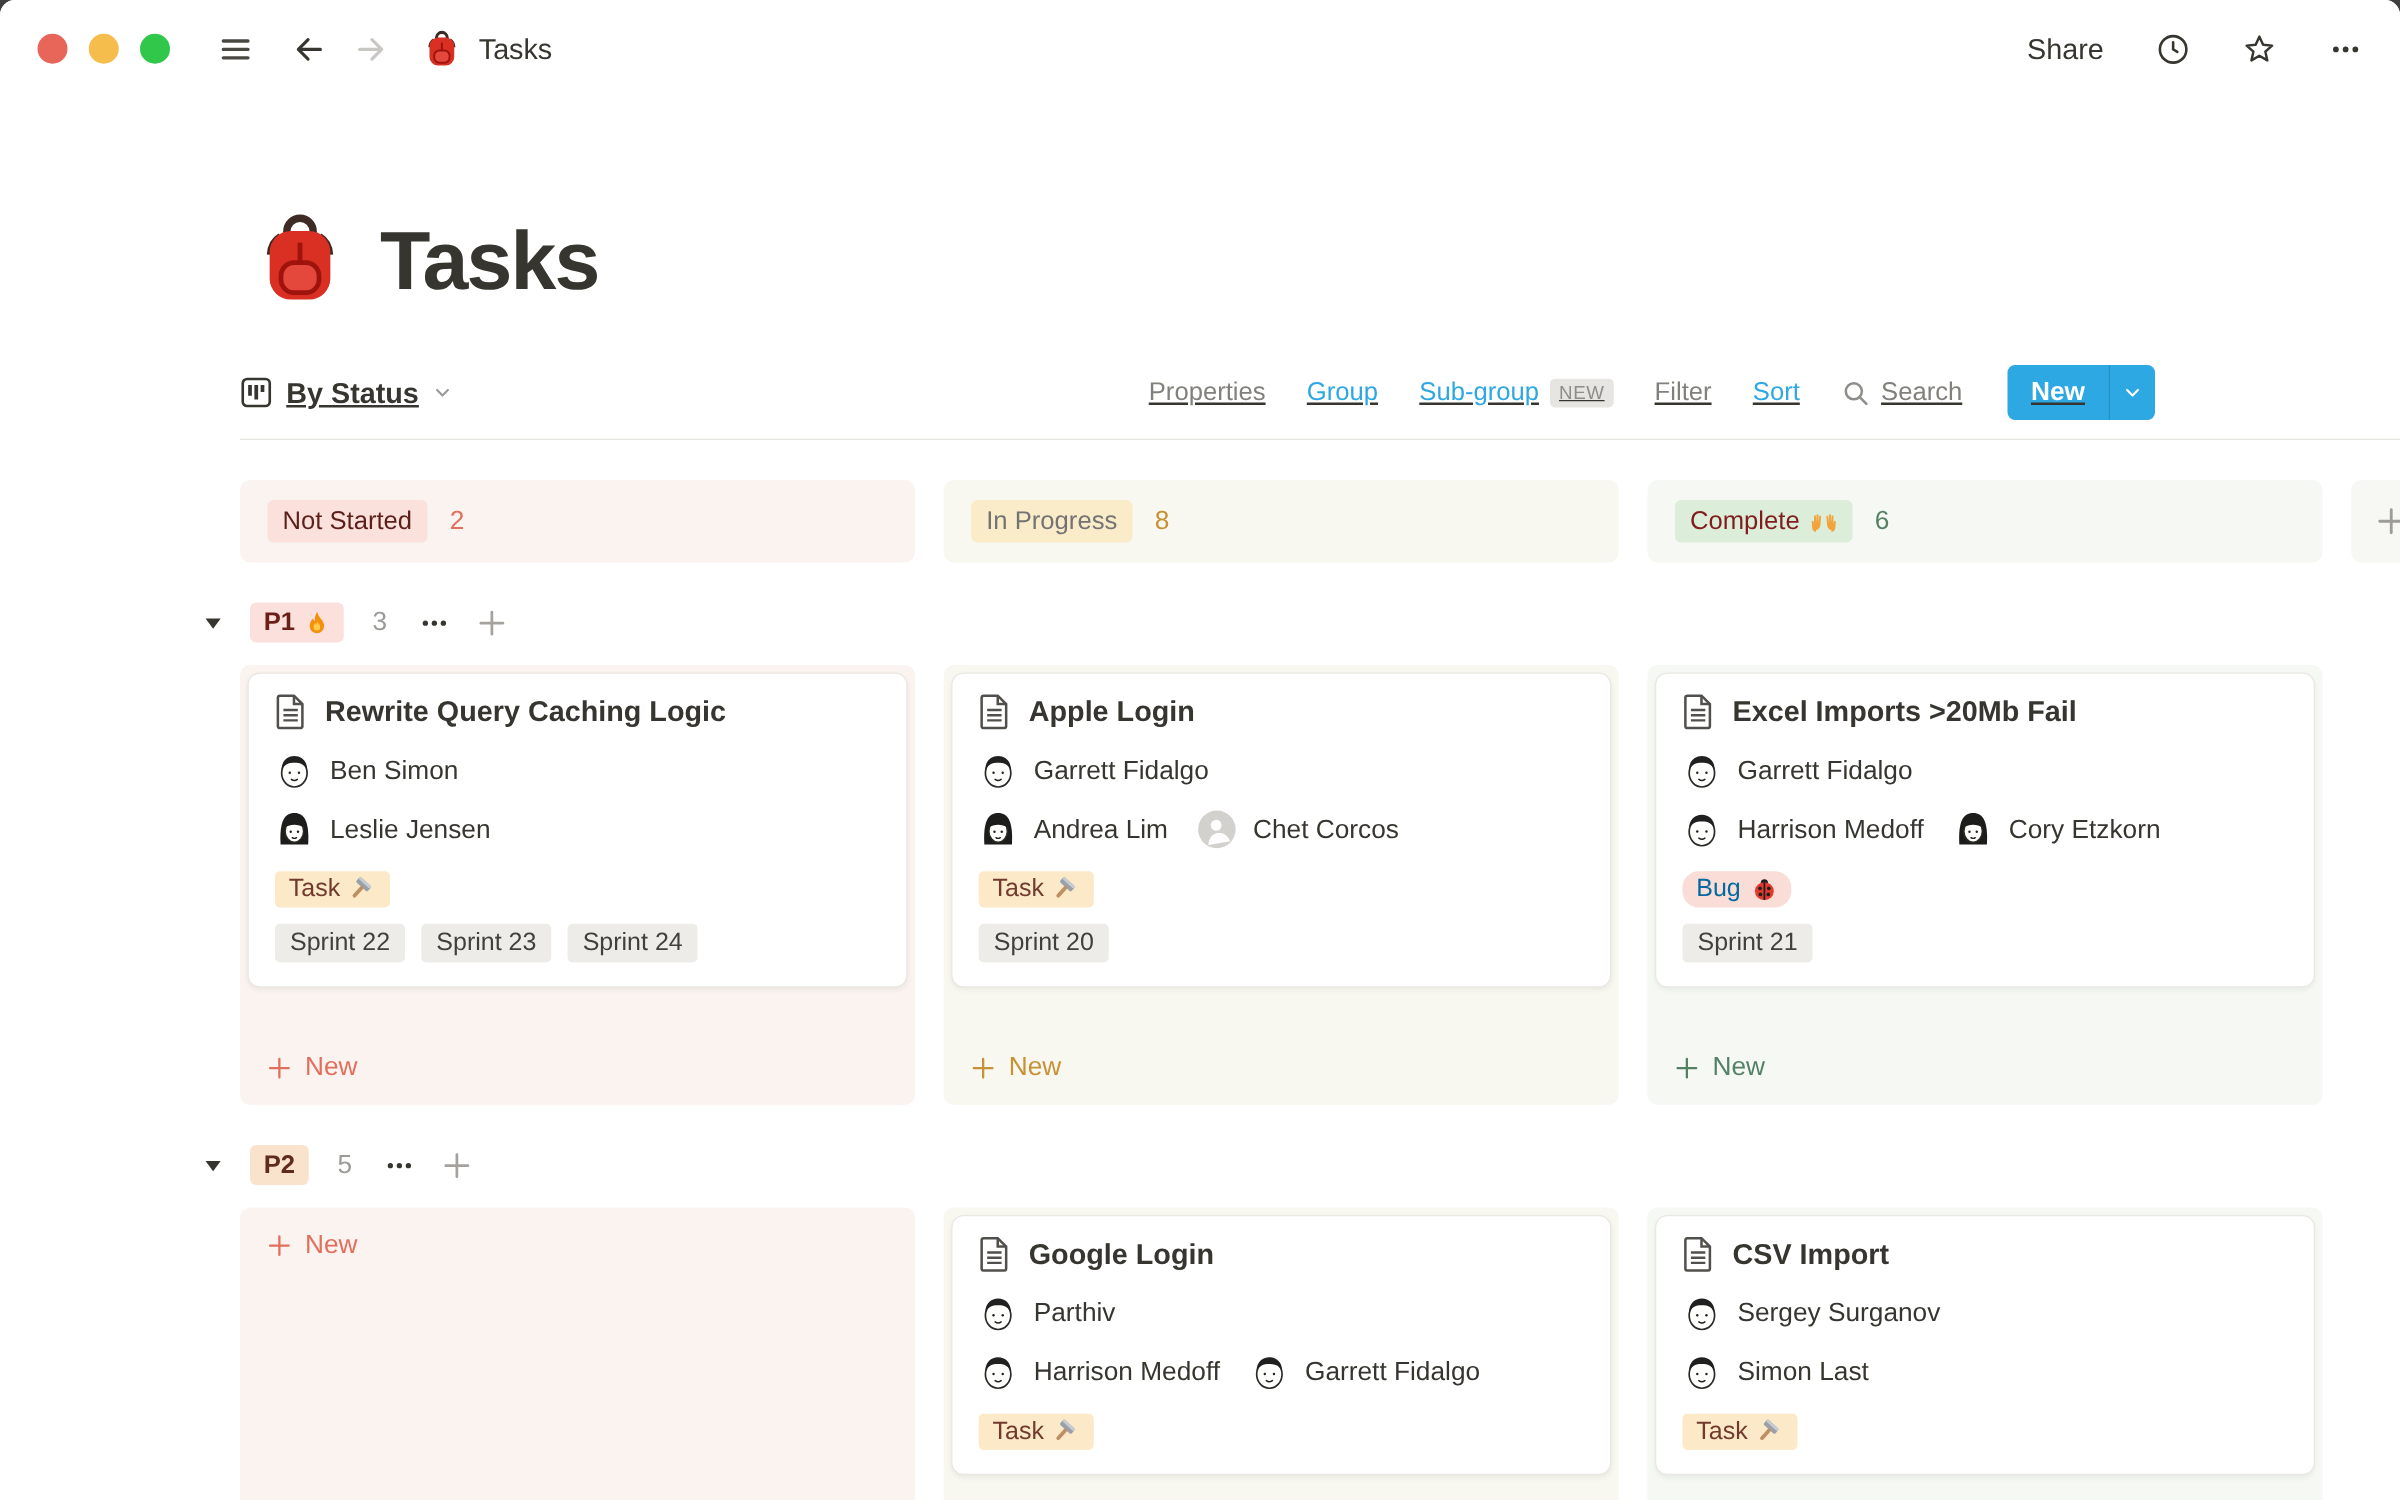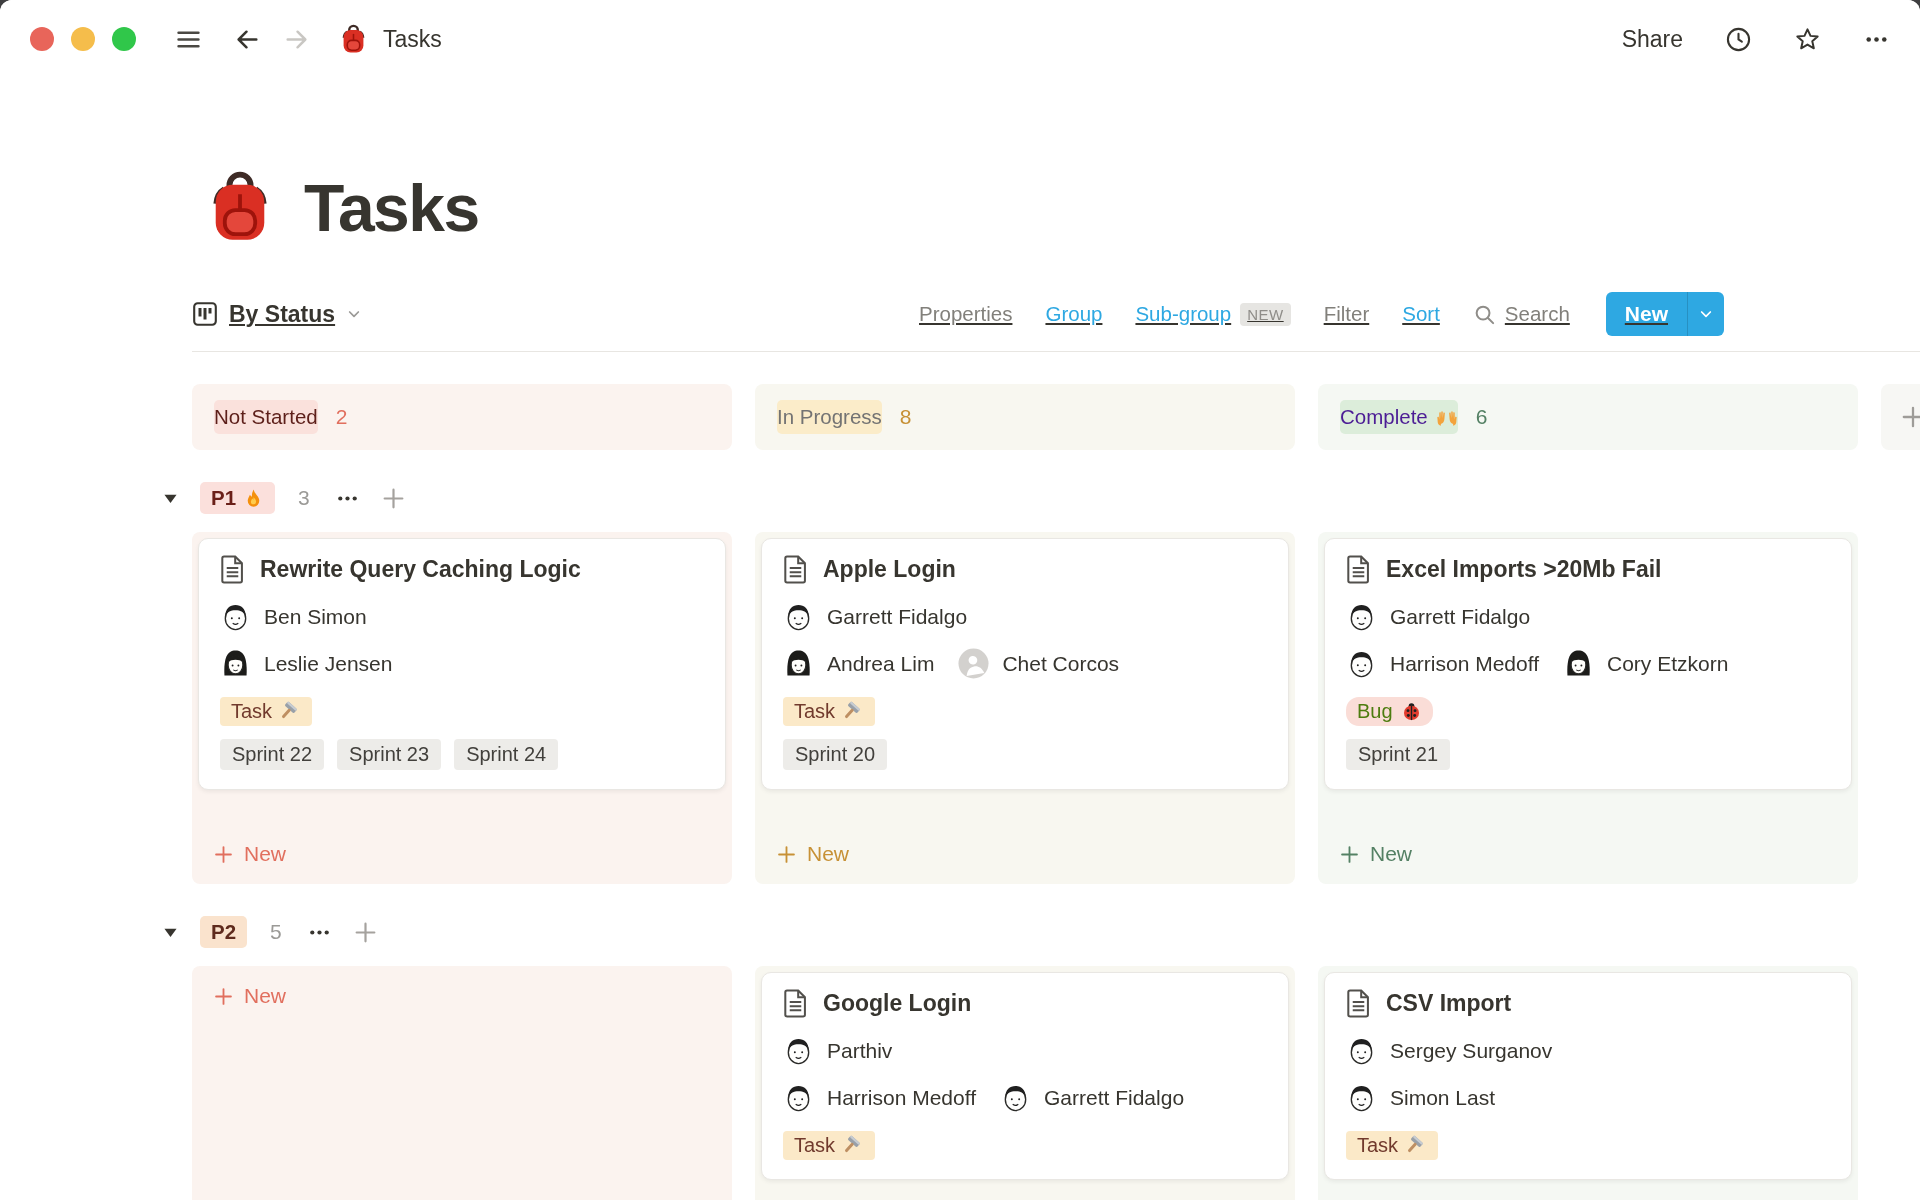--- a/index.html
+++ b/index.html
@@ -46,21 +46,21 @@
             border-left:1px solid rgba(0,0,0,.14);}
   .new-chev .ic{width:16px;height:16px;color:#fff;}
   .divider{margin-left:192px;width:1728px;border-top:1px solid #E8E6E2;margin-top:13px;}
 
   
   .board{margin:32px 0 0 192px;width:1728px;}
   .col-headers{display:flex;gap:23px;}
   .col-header{width:540px;height:66px;border-radius:8px;display:flex;align-items:center;
               padding-left:22px;box-sizing:border-box;flex:none;}
   .status-pill{display:inline-flex;align-items:center;font-size:20.5px;font-weight:500;
-               padding:5px 0;border-radius:5px;cursor:pointer;justify-content:center;}
+               padding:5px 12px;border-radius:5px;cursor:pointer;justify-content:center;}
   .pill-ic{width:22px;height:22px;margin-left:8px;}
   .col-count{margin-left:18px;font-size:21px;}
   .add-col{width:64px;height:66px;border-radius:8px;background:#F7F7F4;display:flex;flex:none;
            align-items:center;justify-content:center;cursor:pointer;color:#9E9C98;}
   .add-col .ic{width:26px;height:26px;}
 
   .group-header{display:flex;align-items:center;margin:26px 0 0 -30px;height:44px;}
   .toggle{width:17px;height:17px;cursor:pointer;}
   .group-pill{display:inline-flex;align-items:center;font-size:20.5px;font-weight:600;
               padding:4px 11px;border-radius:5px;margin-left:21px;cursor:pointer;}
@@ -229,21 +229,21 @@
           </span>
           <span class="col-count" style="color: rgb(225, 111, 94);">2</span>
         </div>
         <div class="col-header" style="background: rgb(248, 247, 240);">
           <span class="status-pill" style="background: rgb(251, 236, 201); color: #737373;">
             <span>In Progress</span>
           </span>
           <span class="col-count" style="color: rgb(199, 145, 54);">8</span>
         </div>
         <div class="col-header" style="background: rgb(245, 248, 243);">
-          <span class="status-pill" style="background: rgb(220, 237, 218); color: #4c1d95;">
+          <span class="status-pill" style="background: rgb(220, 237, 218); color: #7f1d1d;">
             <span>Complete</span>
             <span class="ic pill-ic">
               <svg viewBox="0 0 28 24">
                 <g fill="#F3A33C">
                   <path d="M6.2 23c-2.4-.4-3.8-2-4-4.4L1.7 12l1.8-.3.6 3.4.1-8.9 1.8-.1.3 7.4.5-8.6 1.8.1v8.6l.9-7.3 1.8.2-.6 8.2c-.2 3.4-1.6 5.6-4.5 6.3z"></path>
                   <path d="M21.8 23c2.4-.4 3.8-2 4-4.4l.5-6.6-1.8-.3-.6 3.4-.1-8.9-1.8-.1-.3 7.4-.5-8.6-1.8.1v8.6l-.9-7.3-1.8.2.6 8.2c.2 3.4 1.6 5.6 4.5 6.3z"></path>
                 </g>
               </svg>
             </span>
           </span>
@@ -469,21 +469,21 @@
                     <ellipse cx="16" cy="17.5" rx="7.6" ry="9.2" fill="#FFFEFB" stroke="#2A2A28" stroke-width="1.2"></ellipse>
                     <path d="M8.5 14.5c1-4.5 3.8-6.7 7.5-6.7s6.5 2.2 7.5 6.7c-2-1.7-4.5-2.4-7.5-2.4s-5.5.7-7.5 2.4z" fill="#1C1C1A"></path>
                     <circle cx="13" cy="18" r="1" fill="#202020"></circle>
                     <circle cx="19" cy="18" r="1" fill="#202020"></circle>
                     <path d="M14.2 22.8c1.2.9 2.4.9 3.6 0" stroke="#202020" stroke-width="1.1" fill="none" stroke-linecap="round"></path>
                   </svg>
                 </span>
                 <span class="person-name">Cory Etzkorn</span>
               </div>
               <div class="tag-row">
-                <span class="tag-pill" style="background: rgb(250, 221, 215); color: #4d7c0f; border-radius: 13px;">
+                <span class="tag-pill" style="background: rgb(250, 221, 215); color: #0369a1; border-radius: 13px;">
                   <span>Bug</span>
                   <span class="ic tag-ic">
                     <svg viewBox="0 0 24 24">
                       <circle cx="12" cy="6" r="3.3" fill="#1F1F1F"></circle>
                       <ellipse cx="12" cy="13.6" rx="8.6" ry="8.2" fill="#E23B2E"></ellipse>
                       <path d="M12 5.4v16.4" stroke="#1F1F1F" stroke-width="1.6"></path>
                       <circle cx="8" cy="11" r="1.7" fill="#1F1F1F"></circle>
                       <circle cx="16" cy="11" r="1.7" fill="#1F1F1F"></circle>
                       <circle cx="8.4" cy="16.6" r="1.7" fill="#1F1F1F"></circle>
                       <circle cx="15.6" cy="16.6" r="1.7" fill="#1F1F1F"></circle>

